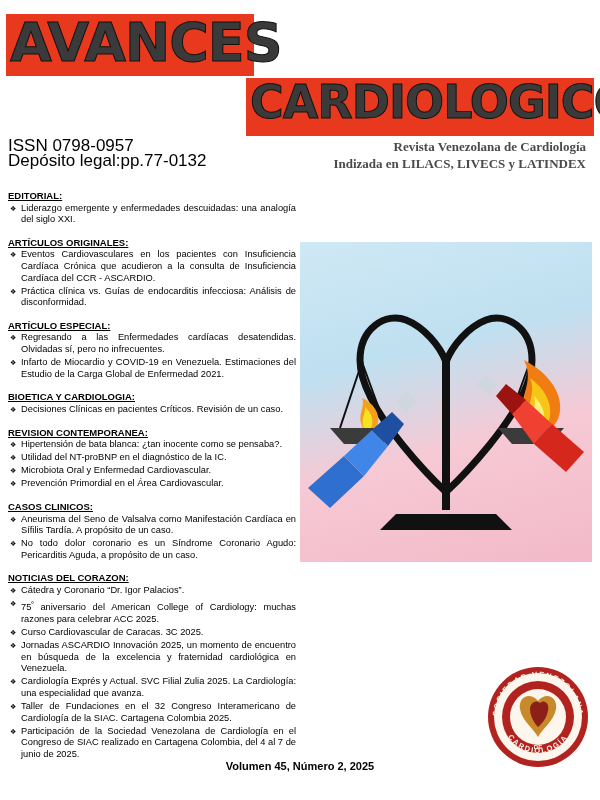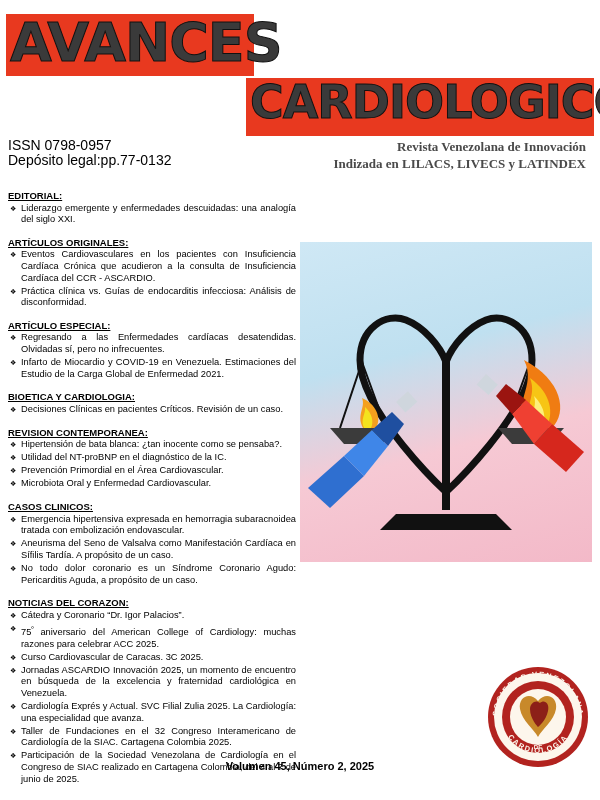--- a/index.html
+++ b/index.html
@@ -38,21 +38,21 @@
     font-family:"DejaVu Sans", sans-serif;
     font-weight:bold;
     font-size:46px;
     letter-spacing:-1px;
     color:#3a3a3a;
     -webkit-text-stroke:1px #111;
     line-height:52px;
   }
   .issn{
     position:absolute;left:8px;top:138px;
-    font-size:14px;line-height:15px;color:#000;
+    font-size:17px;line-height:15px;color:#000;
   }
   .subtitle{
     position:absolute;right:14px;top:138px;
     text-align:right;
     font-family:"Liberation Serif", serif;
     font-weight:bold;
     font-size:13px;
     line-height:17px;
     color:#4a4a4a;
   }
@@ -116,21 +116,21 @@
   <div class="masthead">
     <div class="red-bar-1"></div>
     <div class="red-bar-2"></div>
     <div class="word-avances">AVANCES</div>
     <div class="word-cardiologicos">CARDIOLOGICOS</div>
     <div class="issn">
       <div>ISSN 0798-0957</div>
       <div>Depósito legal:pp.77-0132</div>
     </div>
     <div class="subtitle">
-      <div>Revista Venezolana de Innovación</div>
+      <div>Revista Venezolana de Cardiología</div>
       <div>Indizada en LILACS, LIVECS y LATINDEX</div>
     </div>
   </div>
 
   <div class="content">
 
     <div class="toc" id="toc">
         <div class="sec-head">EDITORIAL:</div>
         <ul class="items">
           <li><span class="bullet">❖</span><span>Liderazgo emergente y enfermedades descuidadas: una analogía del siglo XXI.</span></li>
@@ -146,26 +146,25 @@
           <li><span class="bullet">❖</span><span>Infarto de Miocardio y COVID-19 en Venezuela. Estimaciones del Estudio de la Carga Global de Enfermedad 2021.</span></li>
         </ul>
         <div class="sec-head">BIOETICA Y CARDIOLOGIA:</div>
         <ul class="items">
           <li><span class="bullet">❖</span><span>Decisiones Clínicas en pacientes Críticos. Revisión de un caso.</span></li>
         </ul>
         <div class="sec-head">REVISION CONTEMPORANEA:</div>
         <ul class="items">
           <li><span class="bullet">❖</span><span>Hipertensión de bata blanca: ¿tan inocente como se pensaba?.</span></li>
           <li><span class="bullet">❖</span><span>Utilidad del NT-proBNP en el diagnóstico de la IC.</span></li>
+          <li><span class="bullet">❖</span><span>Microbiota Oral y Enfermedad Cardiovascular.</span></li>
           <li><span class="bullet">❖</span><span>Prevención Primordial en el Área Cardiovascular.</span></li>
-          <li><span class="bullet">❖</span><span>Microbiota Oral y Enfermedad Cardiovascular.</span></li>
         </ul>
         <div class="sec-head">CASOS CLINICOS:</div>
         <ul class="items">
-          <li><span class="bullet">❖</span><span>Emergencia hipertensiva expresada en hemorragia subaracnoidea tratada con embolización endovascular.</span></li>
           <li><span class="bullet">❖</span><span>Aneurisma del Seno de Valsalva como Manifestación Cardíaca en Sífilis Tardía. A propósito de un caso.</span></li>
           <li><span class="bullet">❖</span><span>No todo dolor coronario es un Síndrome Coronario Agudo: Pericarditis Aguda, a propósito de un caso.</span></li>
         </ul>
         <div class="sec-head">NOTICIAS DEL CORAZON:</div>
         <ul class="items">
           <li><span class="bullet">❖</span><span>Cátedra y Coronario “Dr. Igor Palacios”.</span></li>
           <li><span class="bullet">❖</span><span>75<sup>º</sup> aniversario del American College of Cardiology: muchas razones para celebrar ACC 2025.</span></li>
           <li><span class="bullet">❖</span><span>Curso Cardiovascular de Caracas. 3C 2025.</span></li>
           <li><span class="bullet">❖</span><span>Jornadas ASCARDIO Innovación 2025, un momento de encuentro en búsqueda de la excelencia y fraternidad cardiológica en Venezuela.</span></li>
           <li><span class="bullet">❖</span><span>Cardiología Exprés y Actual. SVC Filial Zulia 2025.  La Cardiología: una especialidad que avanza.</span></li>

